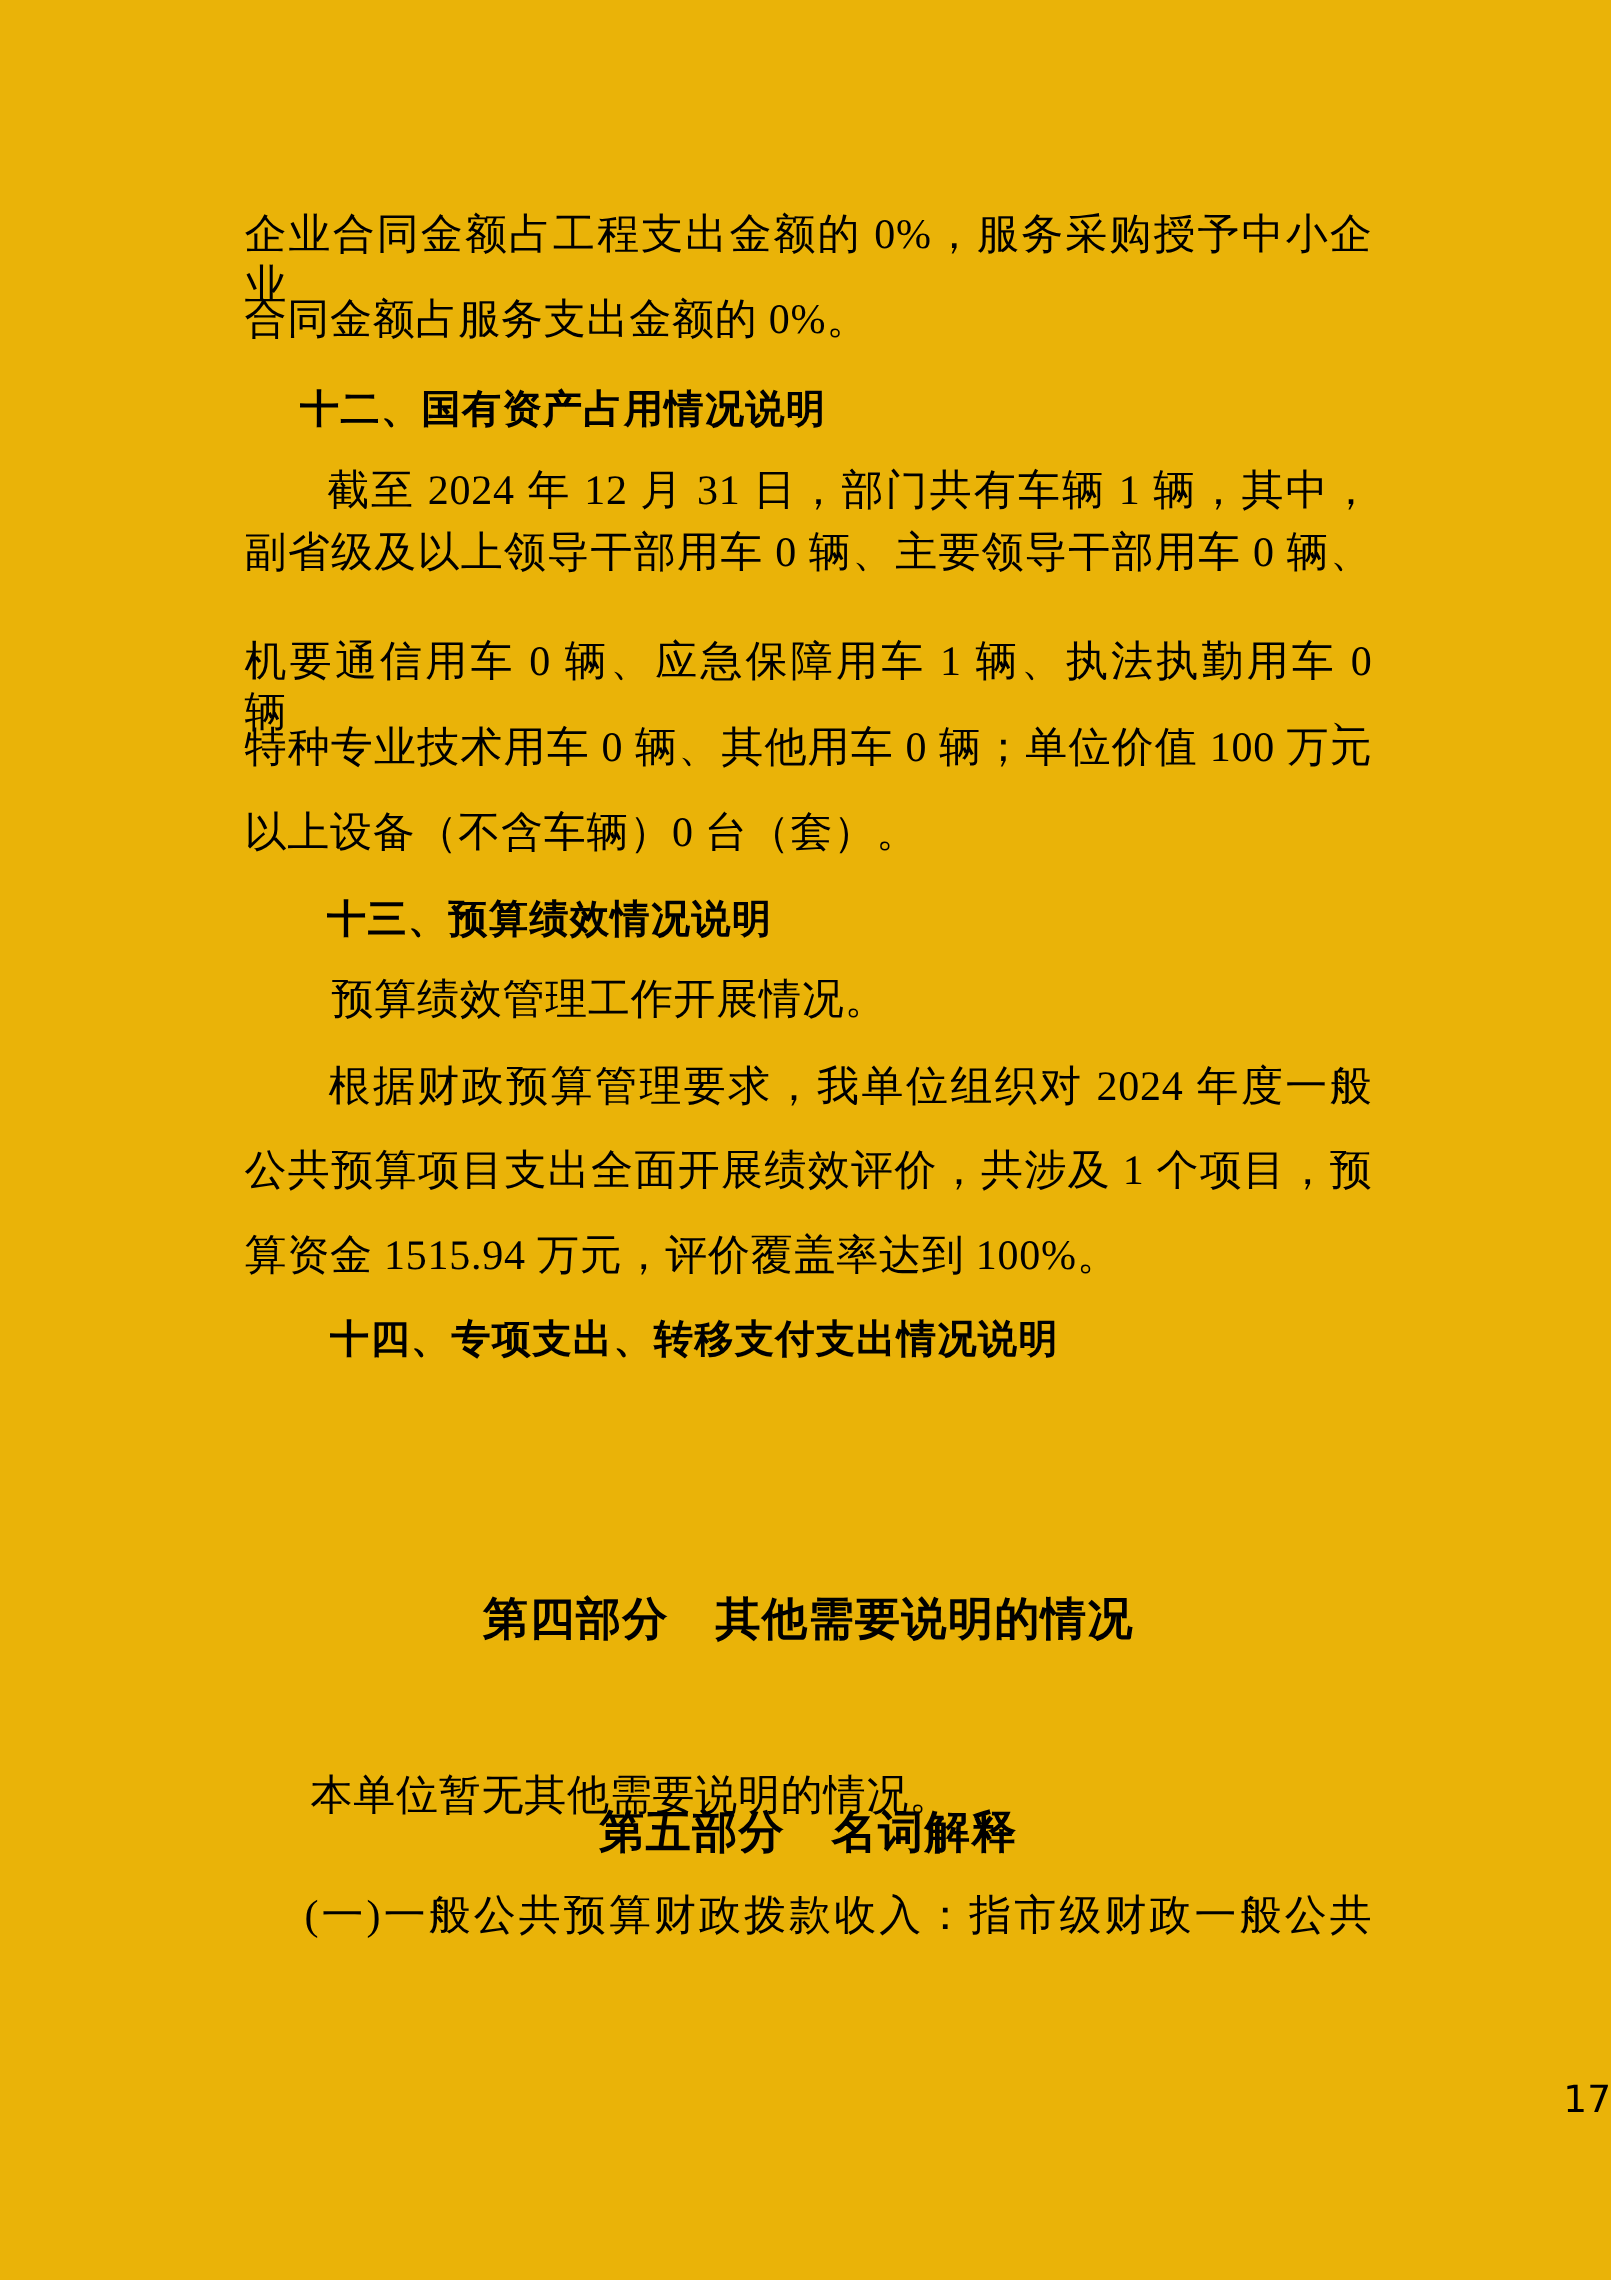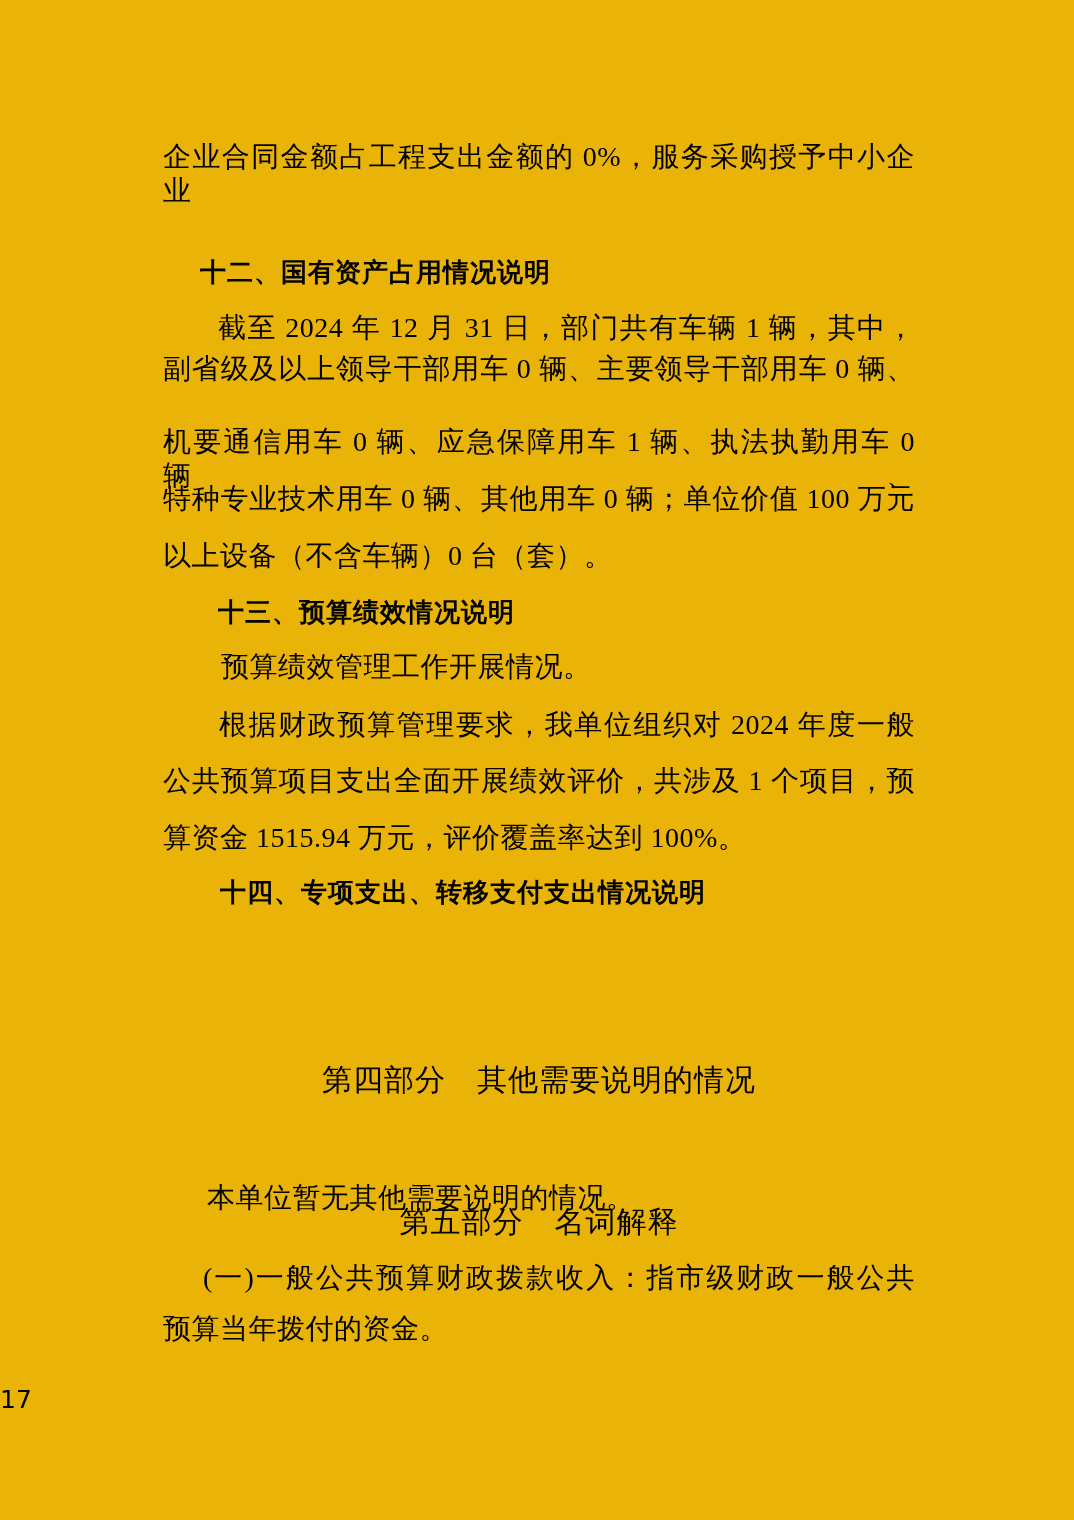--- a/index.html
+++ b/index.html
@@ -26,42 +26,43 @@
   }
   .hd {
     font-family: "Liberation Sans", "DejaVu Sans", sans-serif;
     font-weight: 700;
     font-size: 26px;
     line-height: 36px;
     letter-spacing: 1px;
   }
   .part {
     font-family: "Liberation Sans", "DejaVu Sans", sans-serif;
-    font-weight: 400;
+    font-weight: 700;
     font-size: 30px;
     line-height: 38px;
     text-align: center;
     letter-spacing: 1px;
   }
   .pagenum {
     position: absolute;
     left: 0;
     width: 1074px;
-    text-align: left;
+    text-align: right;
     font-family: "DejaVu Sans", "Liberation Sans", sans-serif;
     font-size: 25px;
     line-height: 32px;
   }
 </style>
 </head>
 <body>
 
 <div class="page">
 
   <div class="ln fill" style="top:140px">企业合同金额占工程支出金额的 0%，服务采购授予中小企业</div>
+  <div class="ln" style="top:197px">合同金额占服务支出金额的 0%。</div>
 
   <div class="ln hd" style="top:254px; text-indent:37px">十二、国有资产占用情况说明</div>
 
   <div class="ln fill" style="top:311px; text-indent:55px">截至 2024 年 12 月 31 日，部门共有车辆 1 辆，其中，</div>
   <div class="ln fill" style="top:352px">副省级及以上领导干部用车 0 辆、主要领导干部用车 0 辆、</div>
   <div class="ln fill" style="top:425px">机要通信用车 0 辆、应急保障用车 1 辆、执法执勤用车 0 辆、</div>
   <div class="ln fill" style="top:482px">特种专业技术用车 0 辆、其他用车 0 辆；单位价值 100 万元</div>
   <div class="ln" style="top:539px">以上设备（不含车辆）0 台（套）。</div>
 
   <div class="ln hd" style="top:594px; text-indent:55px">十三、预算绩效情况说明</div>
@@ -75,17 +76,16 @@
   <div class="ln hd" style="top:874px; text-indent:57px">十四、专项支出、转移支付支出情况说明</div>
 
 
   <div class="ln part" style="top:1061px">第四部分　其他需要说明的情况</div>
 
   <div class="ln" style="top:1181px; text-indent:44px">本单位暂无其他需要说明的情况。</div>
 
   <div class="ln part" style="top:1203px">第五部分　名词解释</div>
 
   <div class="ln fill" style="top:1261px; text-indent:40px">(一)一般公共预算财政拨款收入：指市级财政一般公共</div>
-  <div class="ln" style="top:1312px">预算当年拨付的资金。</div>
 
   <div class="pagenum" style="top:1384px">17</div>
 
 </div>
 
 </body></html>

